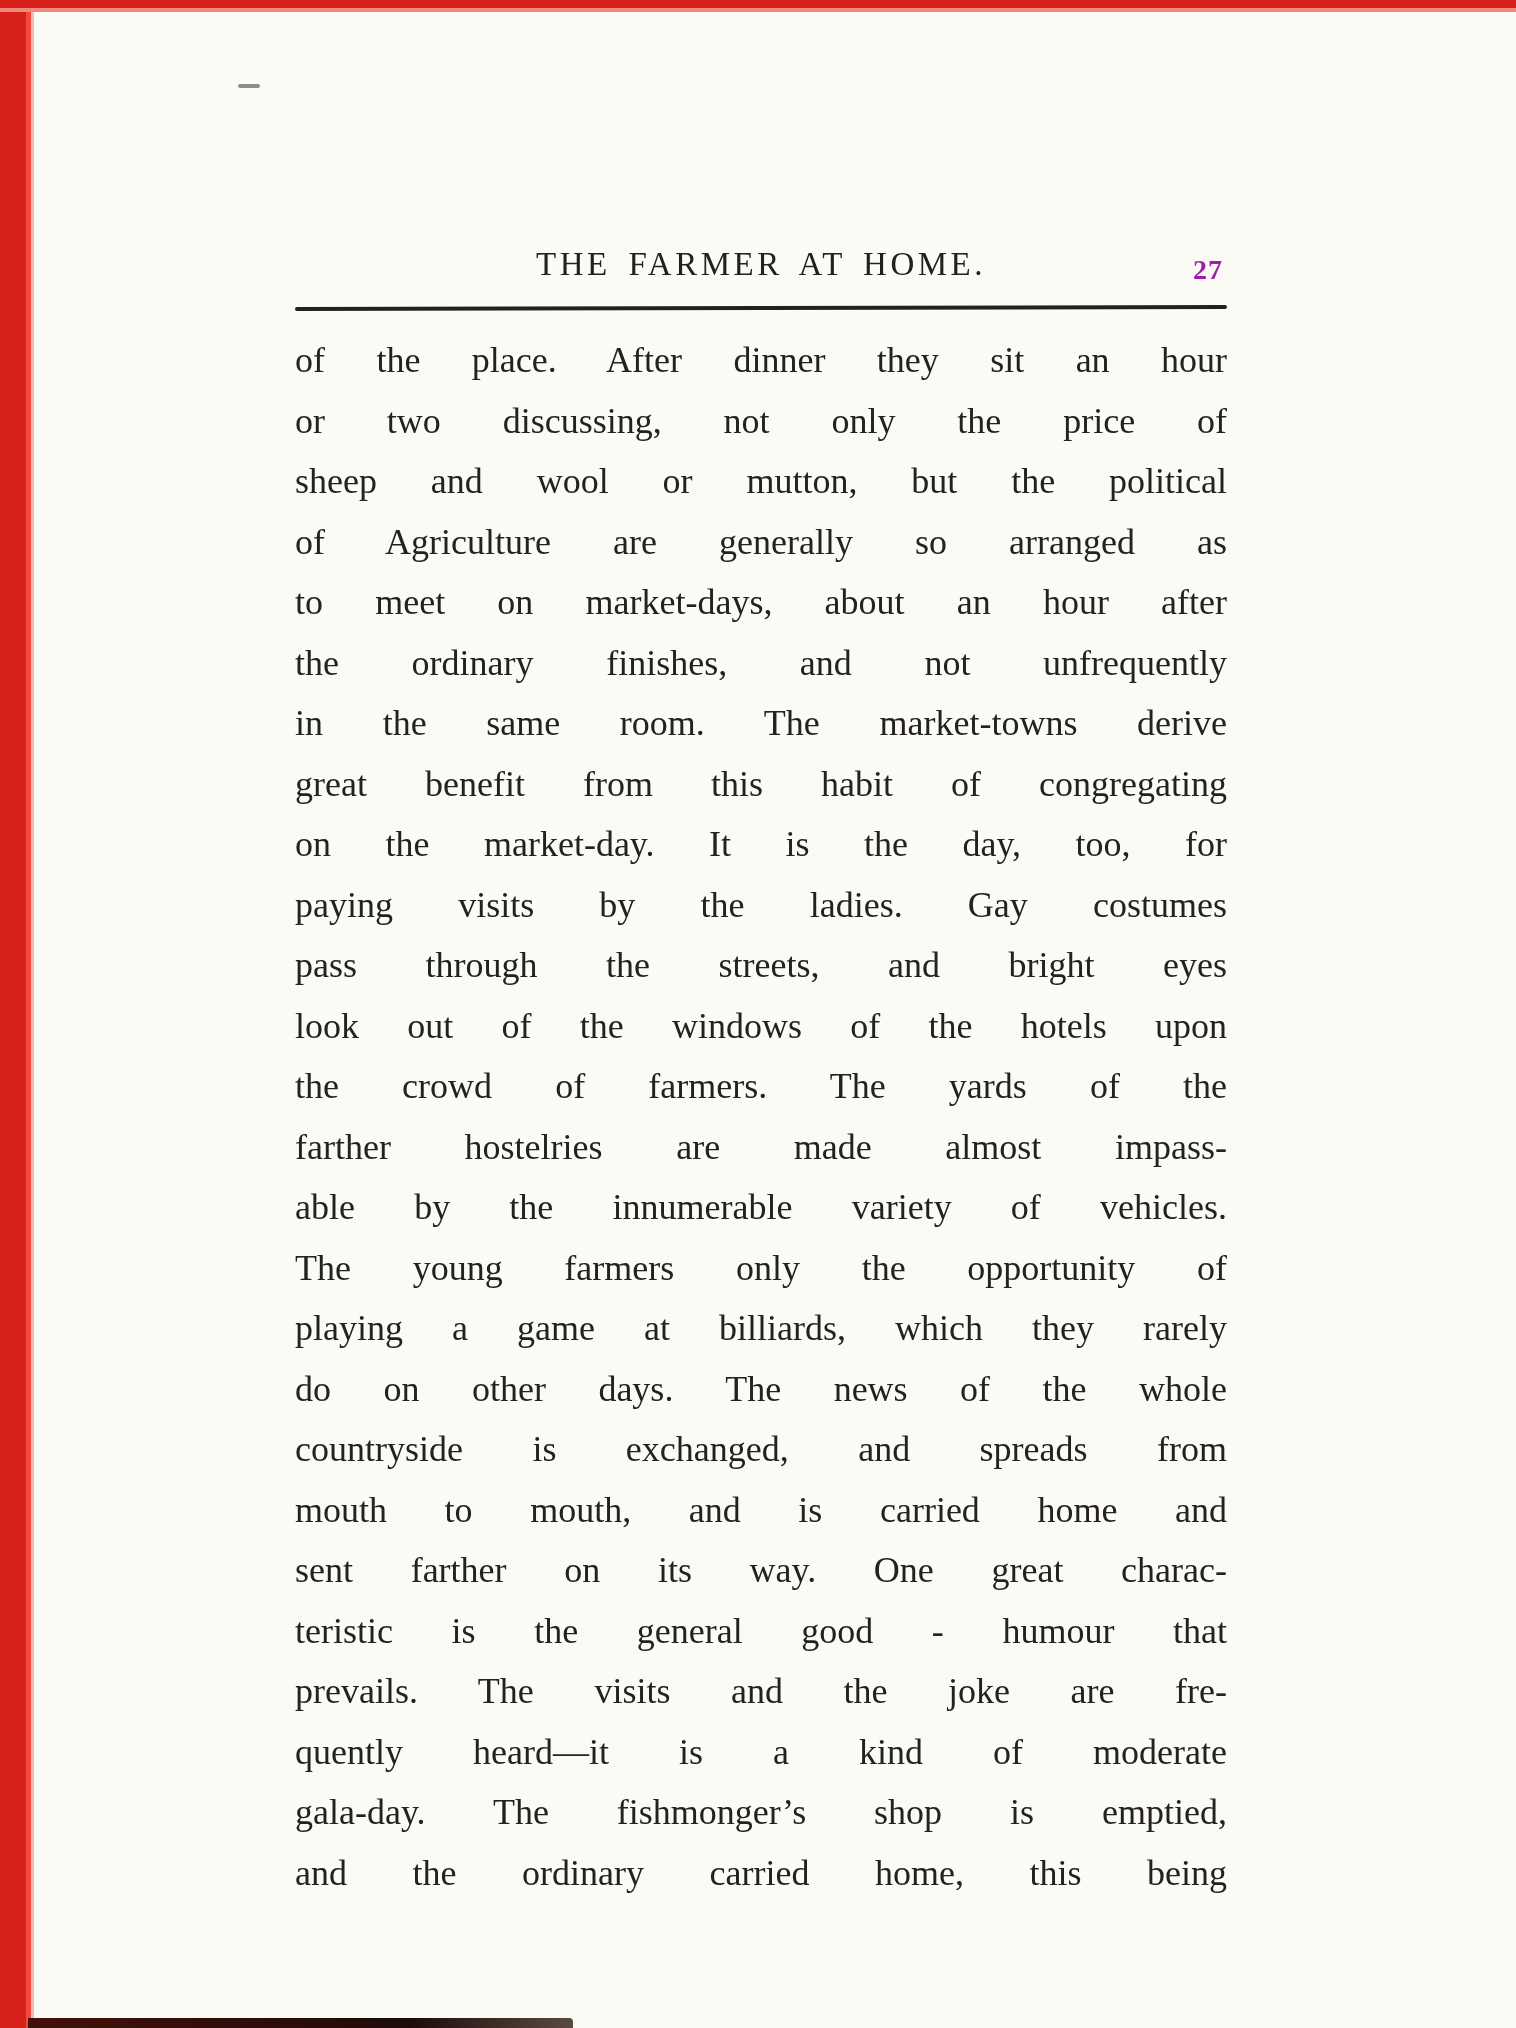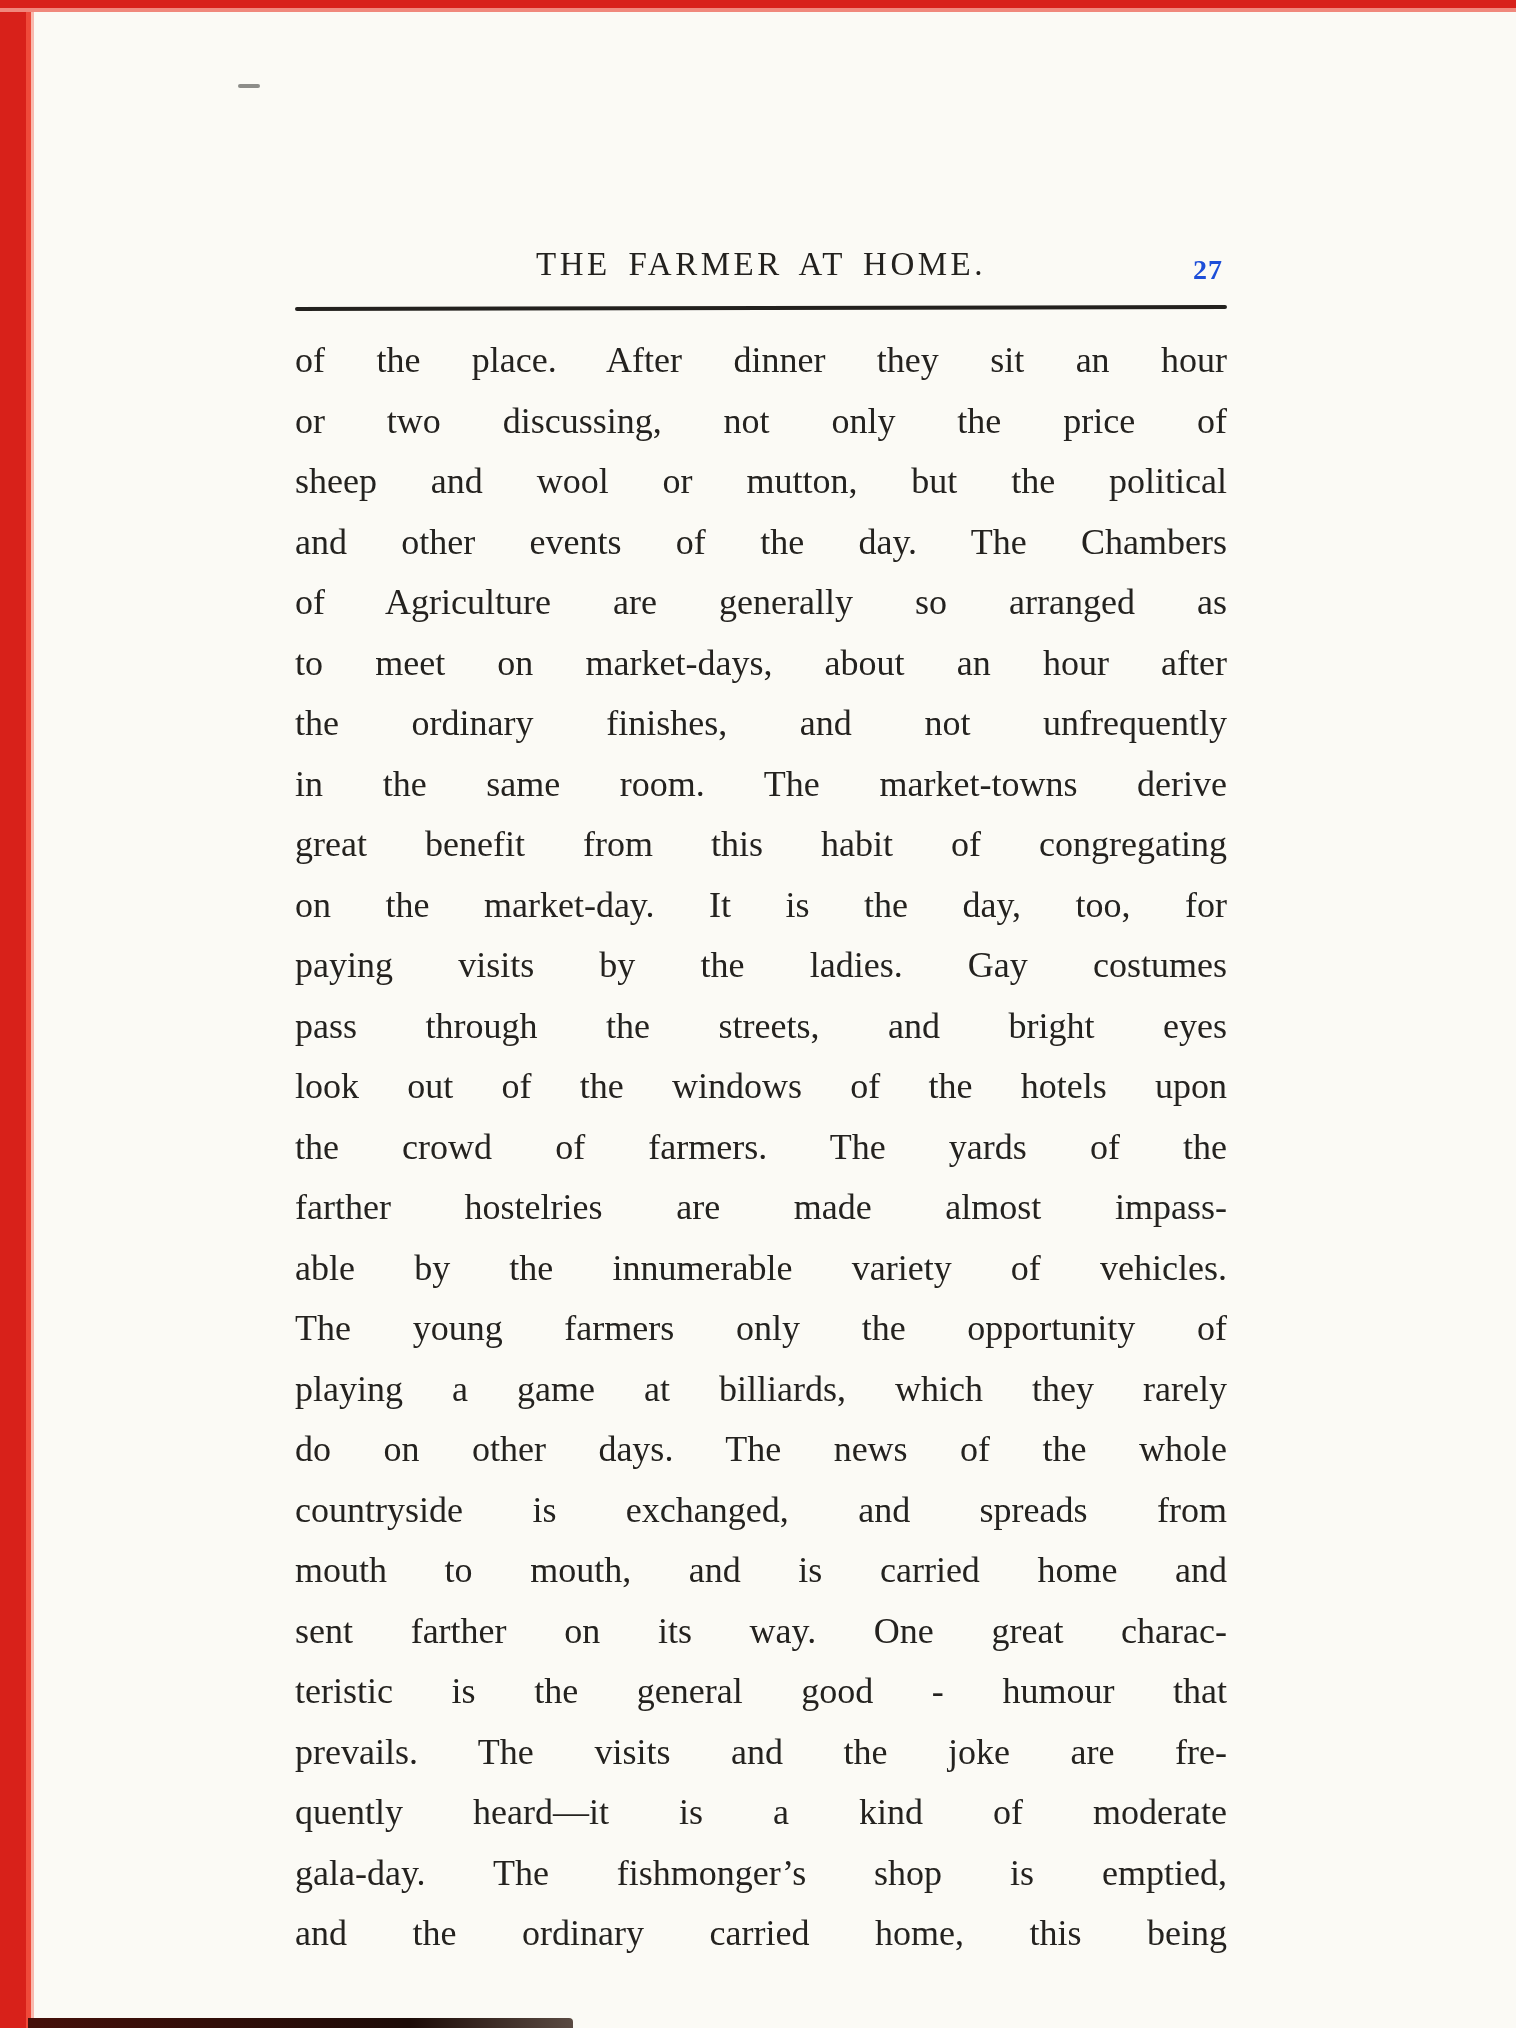--- a/index.html
+++ b/index.html
@@ -63,21 +63,21 @@
     color: #23211e;
     word-spacing: 6px;
   }
   .page-number {
     position: absolute;
     right: 4px;
     top: 8px;
     font-size: 28px;
     font-weight: 700;
     letter-spacing: 1px;
-    color: #1d4ed8;
+    color: #a21caf;
   }
   .header-rule {
     margin-top: 8px;
     height: 4px;
     background: #23211e;
     border-radius: 2px;
     transform: rotate(-0.12deg);
   }
 
   .body-text {
@@ -103,21 +103,20 @@
   <div class="content">
     <div class="header-row">
       <span class="running-title">THE FARMER AT HOME.</span>
       <span class="page-number">27</span>
     </div>
     <div class="header-rule"></div>
     <div class="body-text">
         <div class="line">of the place.  After dinner they sit an hour</div>
         <div class="line">or two discussing, not only the price of</div>
         <div class="line">sheep and wool or mutton, but the political</div>
-        <div class="line">and other events of the day.  The Chambers</div>
         <div class="line">of Agriculture are generally so arranged as</div>
         <div class="line">to meet on market-days, about an hour after</div>
         <div class="line">the ordinary finishes, and not unfrequently</div>
         <div class="line">in the same room.  The market-towns derive</div>
         <div class="line">great benefit from this habit of congregating</div>
         <div class="line">on the market-day.  It is the day, too, for</div>
         <div class="line">paying visits by the ladies.  Gay costumes</div>
         <div class="line">pass through the streets, and bright eyes</div>
         <div class="line">look out of the windows of the hotels upon</div>
         <div class="line">the crowd of farmers.  The yards of the</div>

